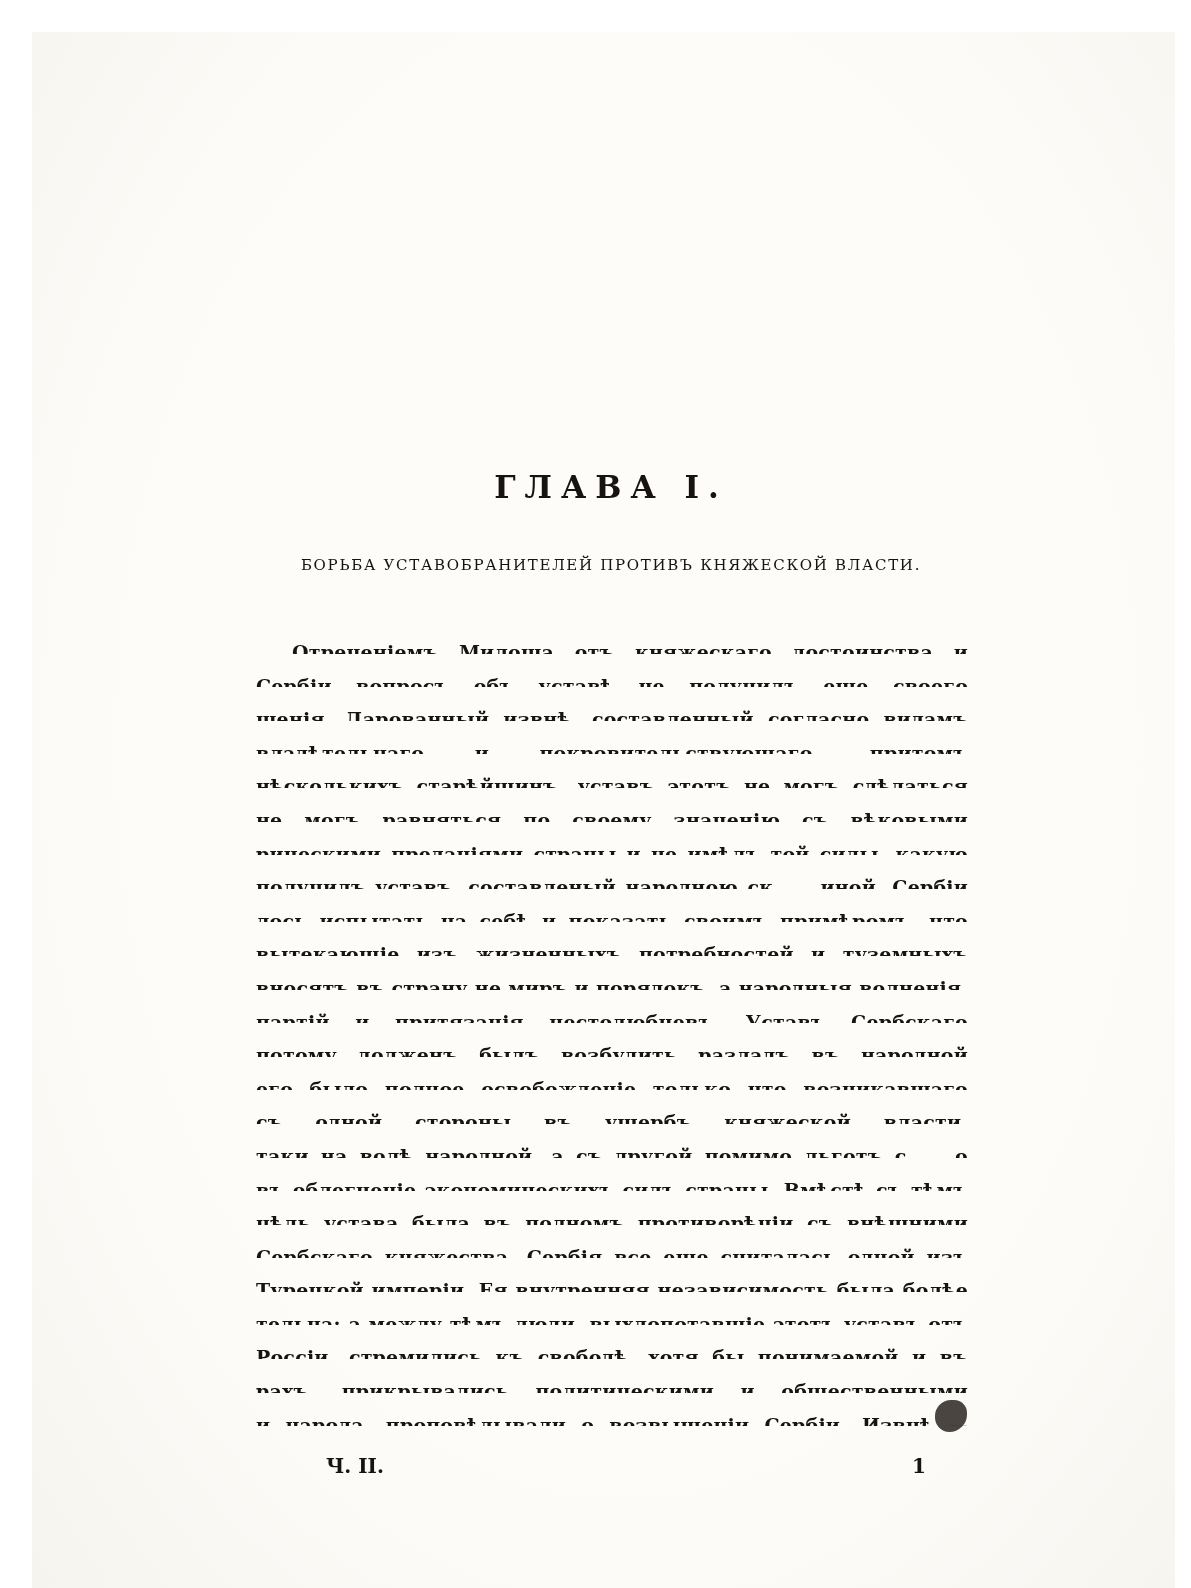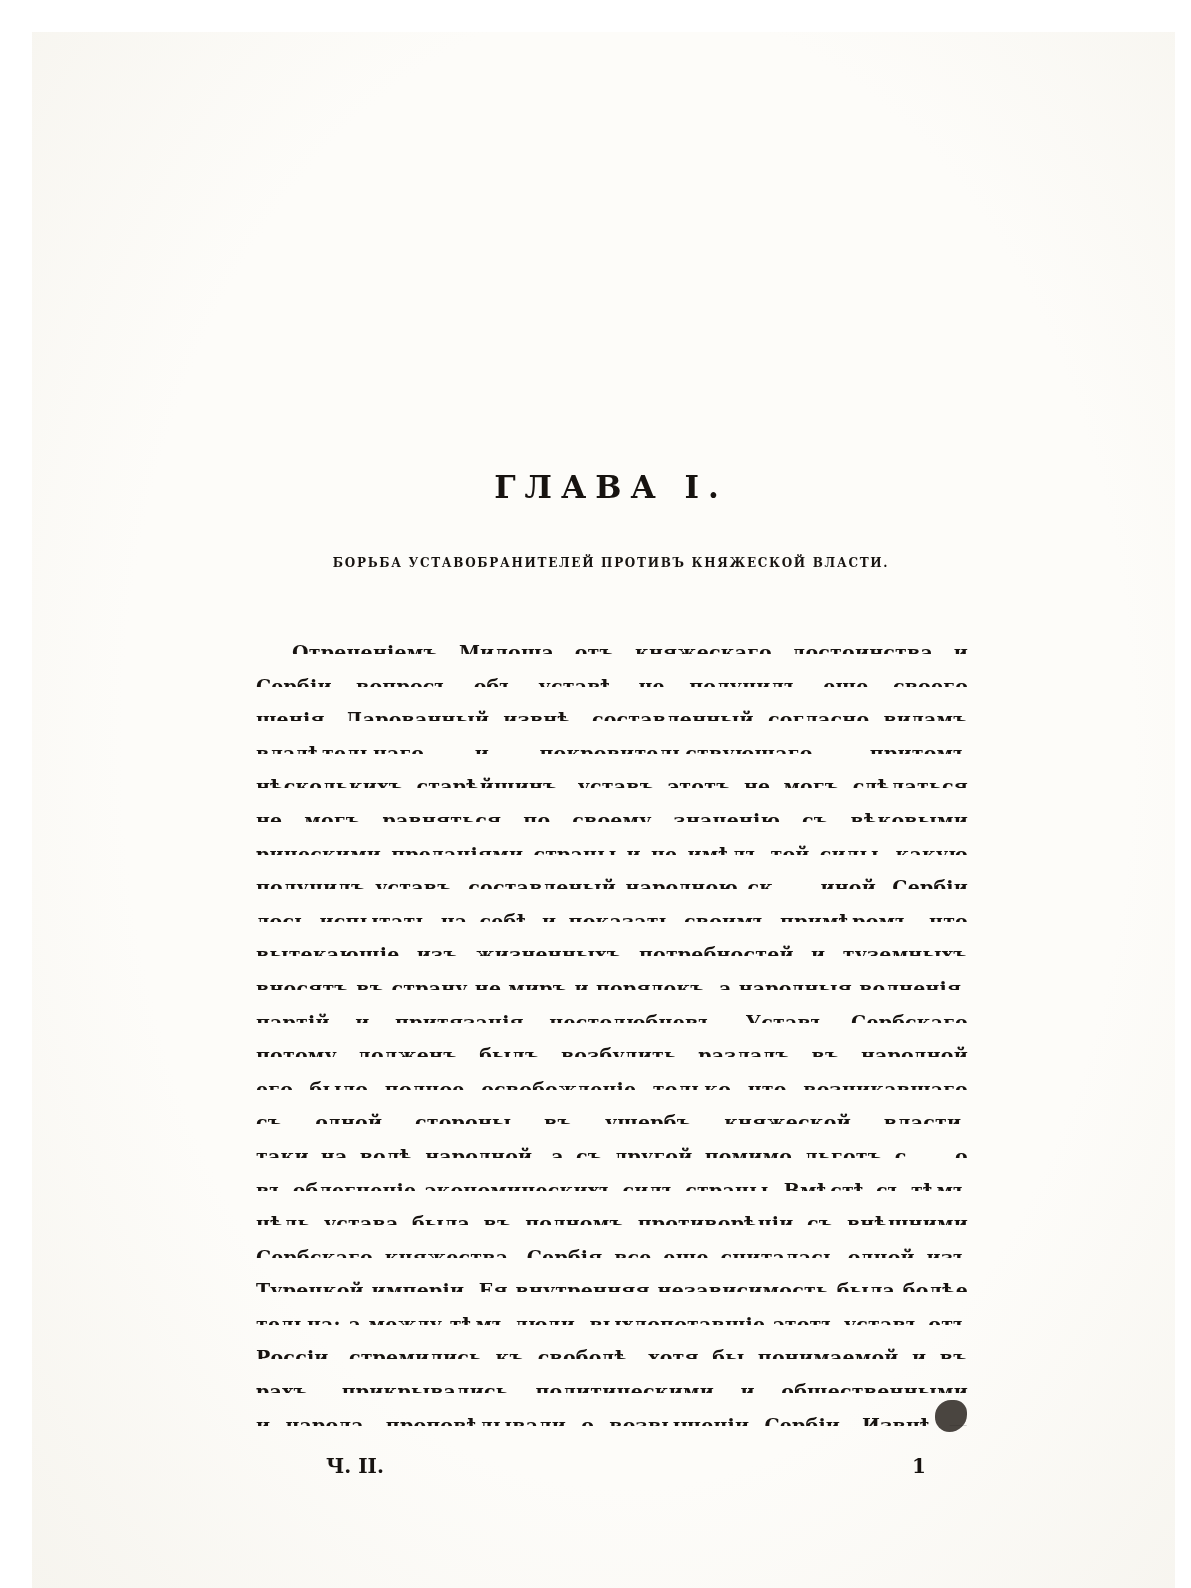--- a/index.html
+++ b/index.html
@@ -24,22 +24,22 @@
     font-size: 31px;
     font-weight: bold;
     letter-spacing: 9px;
   }
   .chapter-subtitle {
     position: absolute;
     top: 508px;
     left: 190px;
     width: 778px;
     text-align: center;
-    font-size: 12px;
-    font-weight: bold;
+    font-size: 15px;
+    font-weight: normal;
     letter-spacing: 1.7px;
     white-space: nowrap;
   }
   .body-text {
     position: absolute;
     top: 572px;
     left: 192px;
     width: 776px;
     font-size: 19px;
     font-weight: 700;

